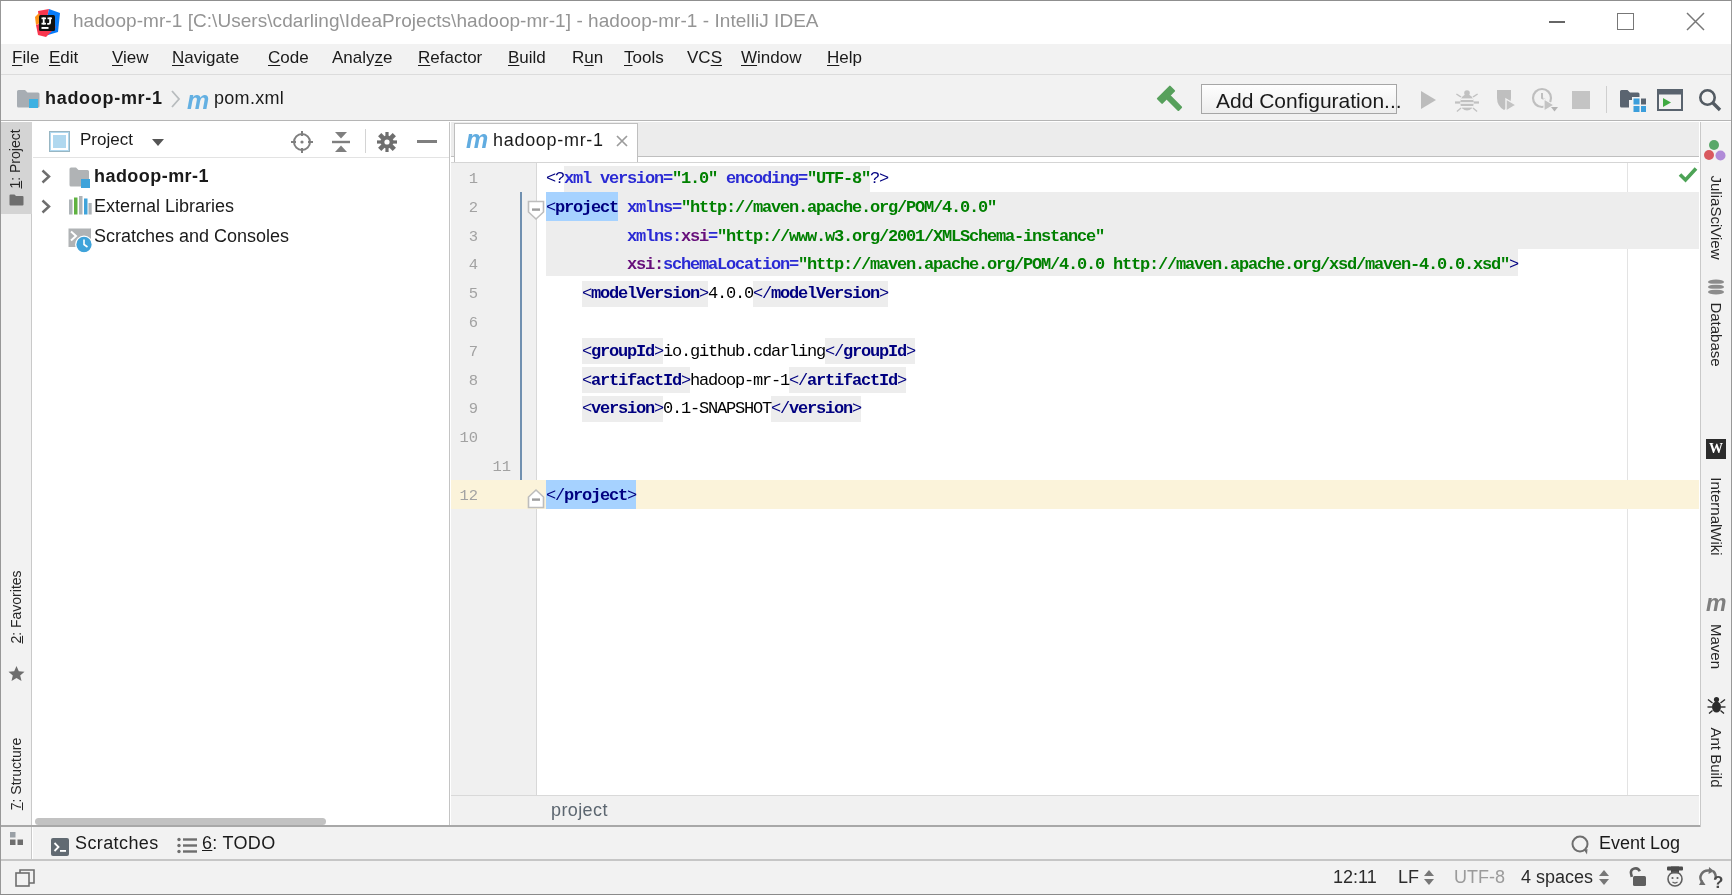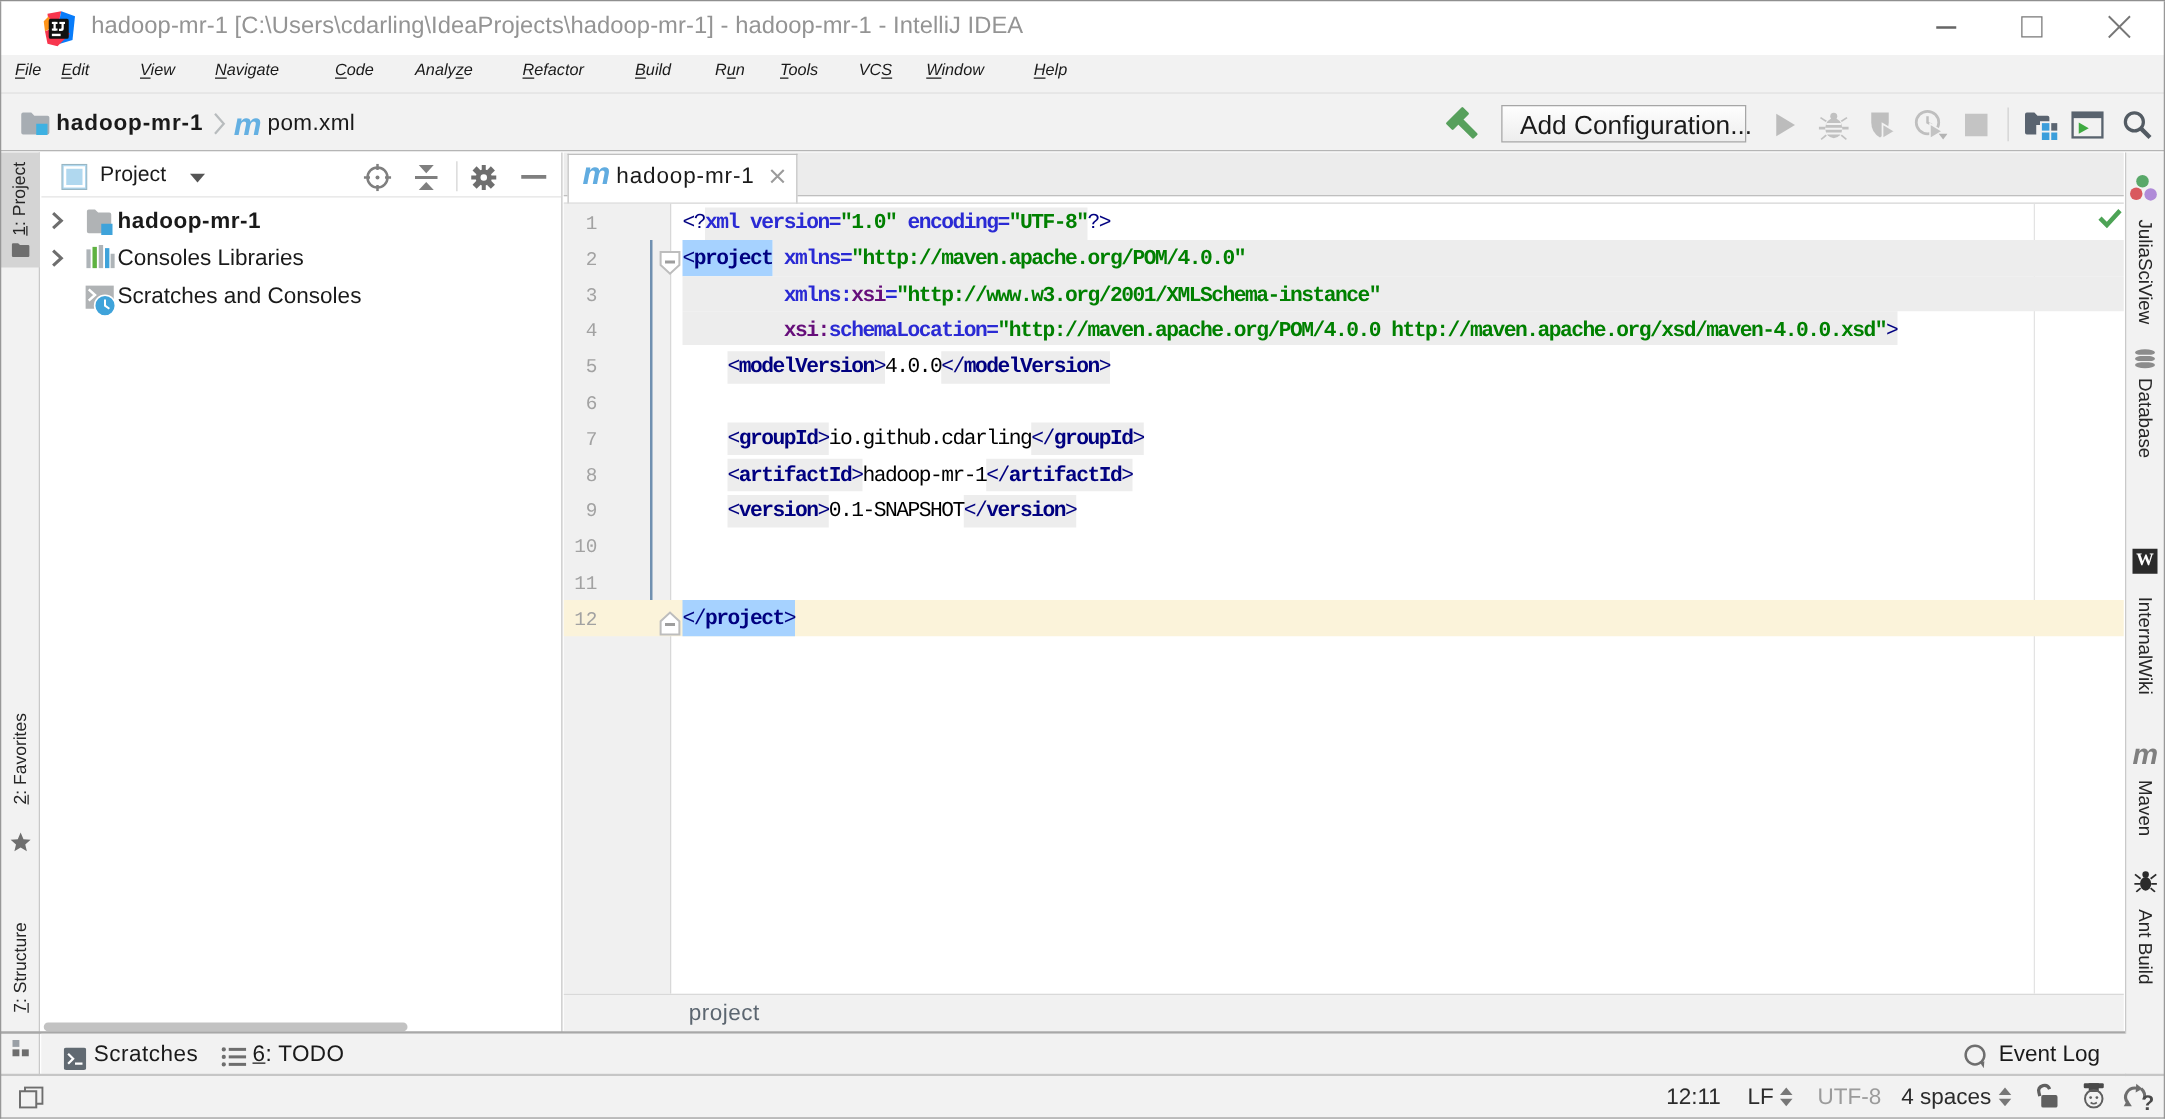--- a/index.html
+++ b/index.html
@@ -4,21 +4,21 @@
 <style>
   html,body{margin:0;padding:0;}
   body{width:1732px;height:895px;position:relative;overflow:hidden;
        font-family:"Liberation Sans",sans-serif;background:#fff;
        -webkit-font-smoothing:antialiased;}
   .abs{position:absolute;}
   
   #titlebar{left:0;top:0;width:1732px;height:44px;background:#fff;border-top:1px solid #8f8f8f;box-sizing:border-box;}
   #titletext{left:73px;top:10px;font-size:19px;color:#949494;white-space:pre;letter-spacing:0.05px;}
   #menubar{left:0;top:44px;width:1732px;height:31px;background:#f2f2f2;border-bottom:1px solid #dcdcdc;box-sizing:border-box;}
-  .menuitem{position:absolute;top:48px;font-size:13px;color:#1a1a1a;font-style:italic;}
+  .menuitem{position:absolute;top:48px;font-size:17px;color:#1a1a1a;}
   .menuitem u{text-decoration:underline;text-underline-offset:2px;}
   #toolbar{left:0;top:75px;width:1732px;height:46px;background:#f2f2f2;border-bottom:1px solid #b5b5b5;box-sizing:border-box;}
   
   #lstrip{left:0;top:122px;width:32px;height:739px;background:#f2f2f2;border-right:1px solid #c9c9c9;box-sizing:border-box;}
   #rstrip{left:1700px;top:122px;width:32px;height:739px;background:#f2f2f2;border-left:1px solid #c9c9c9;box-sizing:border-box;}
   .vlabel-l{position:absolute;transform:rotate(-90deg);transform-origin:center;white-space:nowrap;font-size:14px;color:#262626;}
   .vlabel-r{position:absolute;transform:rotate(90deg);transform-origin:center;white-space:nowrap;font-size:15px;color:#262626;}
   
   #ppanel{left:33px;top:122px;width:417px;height:704px;background:#fff;border-right:1px solid #c4c4c4;box-sizing:border-box;overflow:hidden;}
   #phead{position:absolute;left:0;top:0;width:100%;height:36px;border-bottom:1px solid #e3e3e3;box-sizing:border-box;background:#fff;}
@@ -223,21 +223,21 @@
       <path d="M13.5 15.5 L17 18.5"></path>
     </g>
 </svg>
 
 <div class="abs" id="ppanel">
   <div id="phead"></div>
   <div class="trow" style="top:39px;">
       <b style="position:absolute;left:61px;letter-spacing:0.45px;">hadoop-mr-1</b>
     </div>
   <div class="trow" style="top:69px;">
-      <span style="position:absolute;left:61px;">Consoles Libraries</span>
+      <span style="position:absolute;left:61px;">External Libraries</span>
     </div>
   <div class="trow" style="top:99px;">
       <span style="position:absolute;left:61px;">Scratches and Consoles</span>
     </div>
   <div style="position:absolute;left:2px;top:696px;width:291px;height:7px;background:#c2c2c2;border-radius:4px;"></div>
 
   <svg class="abs" style="left:7px;top:47px;" width="12" height="15">
       <path d="M2.5 1.5 L9 7.5 L2.5 13.5" fill="none" stroke="#6e6e6e" stroke-width="2.5"></path>
     </svg>
   <svg class="abs" style="left:7px;top:77px;" width="12" height="15">
@@ -340,21 +340,21 @@
     <div class="ln" style="left:0;top:0px;">1</div>
     <div class="ln" style="left:0;top:28.8px;">2</div>
     <div class="ln" style="left:0;top:57.6px;">3</div>
     <div class="ln" style="left:0;top:86.4px;">4</div>
     <div class="ln" style="left:0;top:115.2px;">5</div>
     <div class="ln" style="left:0;top:144px;">6</div>
     <div class="ln" style="left:0;top:172.8px;">7</div>
     <div class="ln" style="left:0;top:201.6px;">8</div>
     <div class="ln" style="left:0;top:230.4px;">9</div>
     <div class="ln" style="left:0;top:259.2px;">10</div>
-    <div class="ln" style="left:0;top:288px;">11</div>
+    <div class="ln" style="left:0;top:288px;padding-left:33px;">11</div>
     <div class="ln" style="left:0;top:316.8px;">12</div>
 
     <div class="cl" style="top:0px;"><span class="br">&lt;?</span><span class="att" style="font-weight:bold;">xml</span><span> </span><span class="att">version</span><span class="att">=</span><span class="str">"1.0"</span><span> </span><span class="att">encoding</span><span class="att">=</span><span class="str">"UTF-8"</span><span class="br">?&gt;</span></div>
     <div class="cl" style="top:28.8px;"><span class="br">&lt;</span><span class="tag">project</span><span> </span><span class="att">xmlns</span><span class="att">=</span><span class="str">"http://maven.apache.org/POM/4.0.0"</span></div>
     <div class="cl" style="top:57.6px;"><span>         </span><span class="att">xmlns:</span><span class="pre">xsi</span><span class="att">=</span><span class="str">"http://www.w3.org/2001/XMLSchema-instance"</span></div>
     <div class="cl" style="top:86.4px;"><span>         </span><span class="pre">xsi:</span><span class="att">schemaLocation</span><span class="att">=</span><span class="str">"http://maven.apache.org/POM/4.0.0 http://maven.apache.org/xsd/maven-4.0.0.xsd"</span><span class="br">&gt;</span></div>
     <div class="cl" style="top:115.2px;"><span>    </span><span class="br">&lt;</span><span class="tag">modelVersion</span><span class="br">&gt;</span><span class="txt">4.0.0</span><span class="br">&lt;/</span><span class="tag">modelVersion</span><span class="br">&gt;</span></div>
     <div class="cl" style="top:172.8px;"><span>    </span><span class="br">&lt;</span><span class="tag">groupId</span><span class="br">&gt;</span><span class="txt">io.github.cdarling</span><span class="br">&lt;/</span><span class="tag">groupId</span><span class="br">&gt;</span></div>
     <div class="cl" style="top:201.6px;"><span>    </span><span class="br">&lt;</span><span class="tag">artifactId</span><span class="br">&gt;</span><span class="txt">hadoop-mr-1</span><span class="br">&lt;/</span><span class="tag">artifactId</span><span class="br">&gt;</span></div>
     <div class="cl" style="top:230.4px;"><span>    </span><span class="br">&lt;</span><span class="tag">version</span><span class="br">&gt;</span><span class="txt">0.1-SNAPSHOT</span><span class="br">&lt;/</span><span class="tag">version</span><span class="br">&gt;</span></div>

